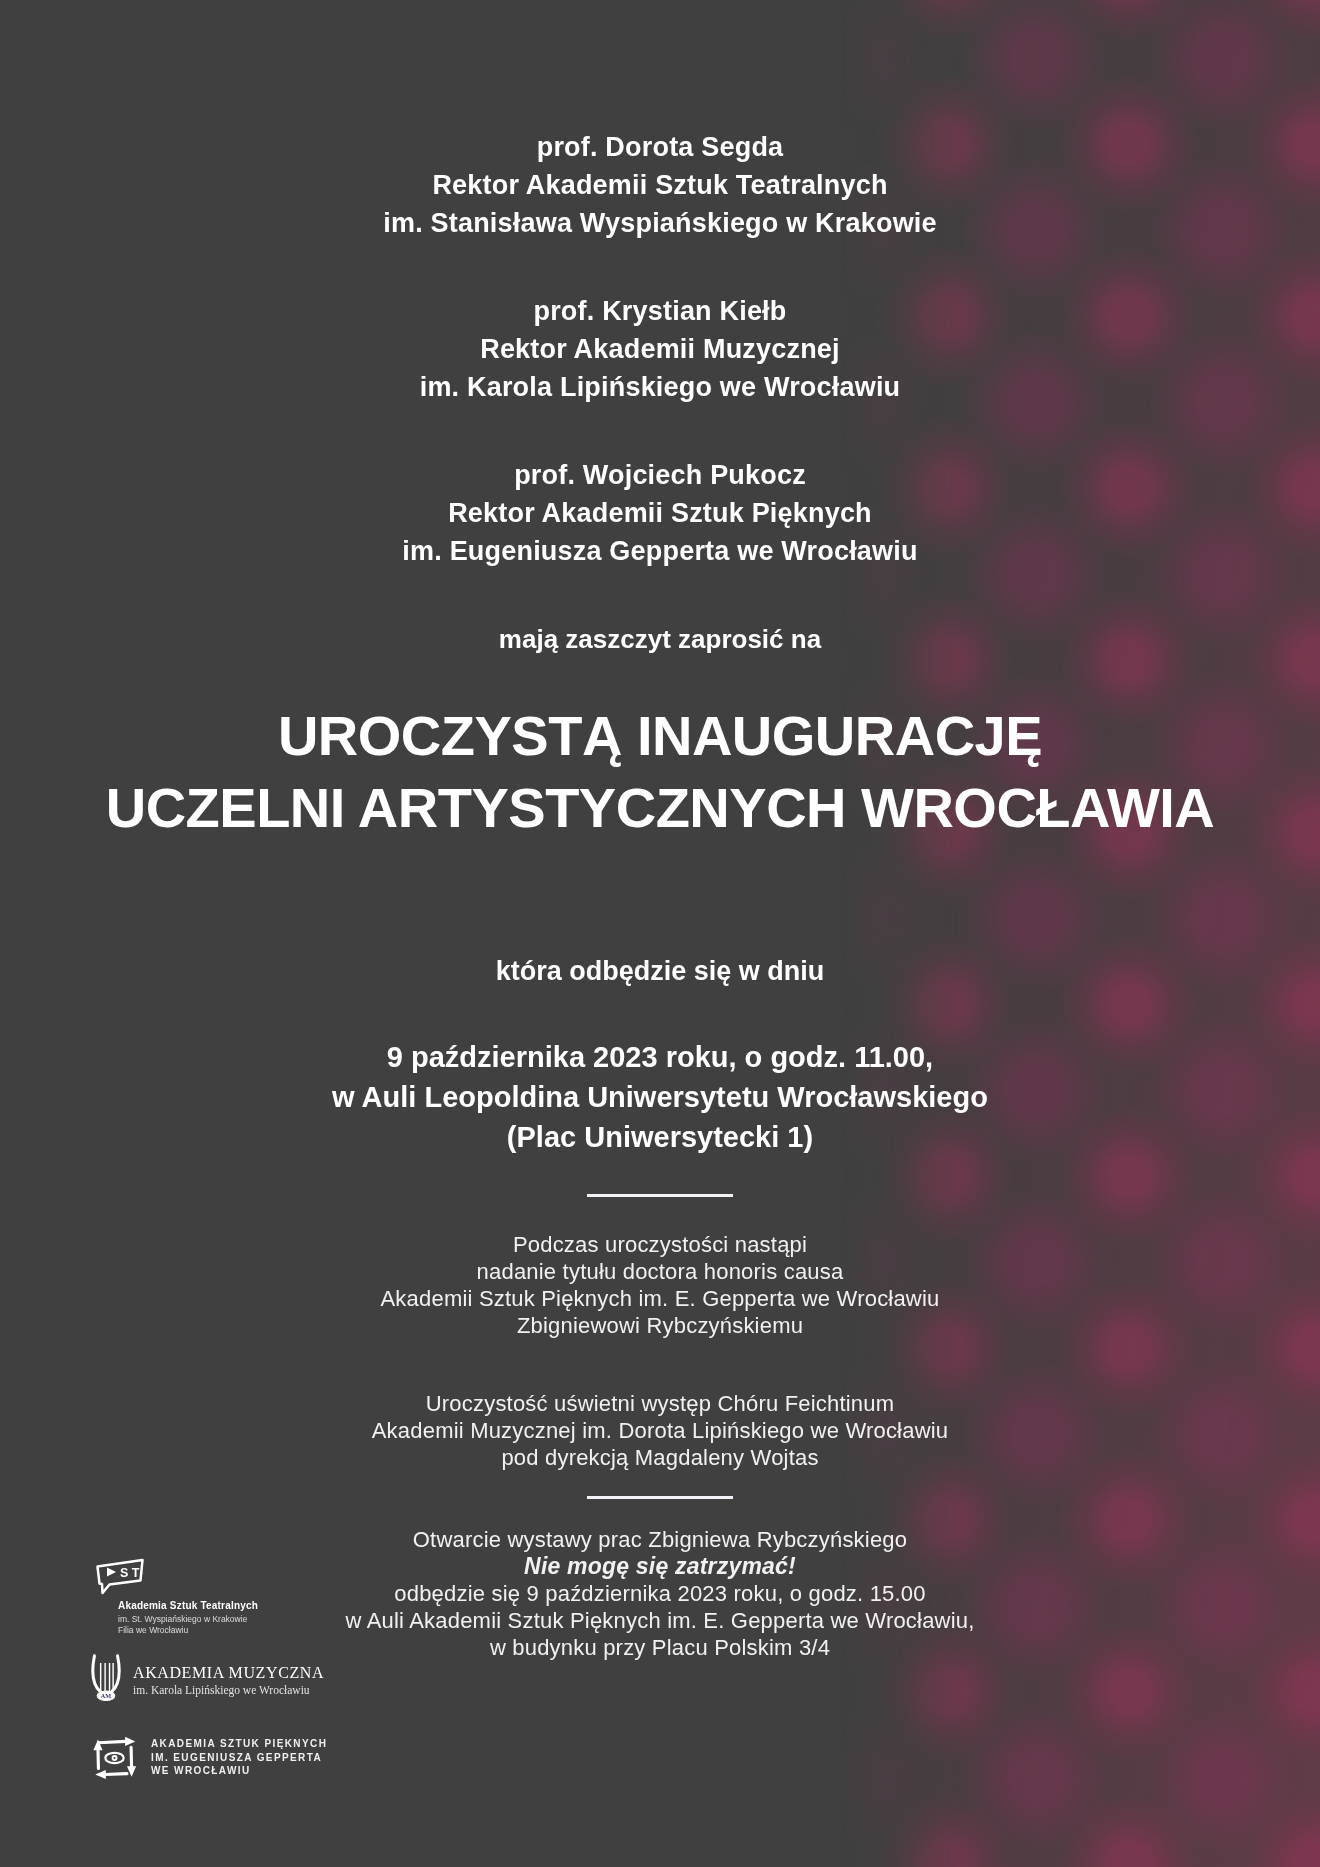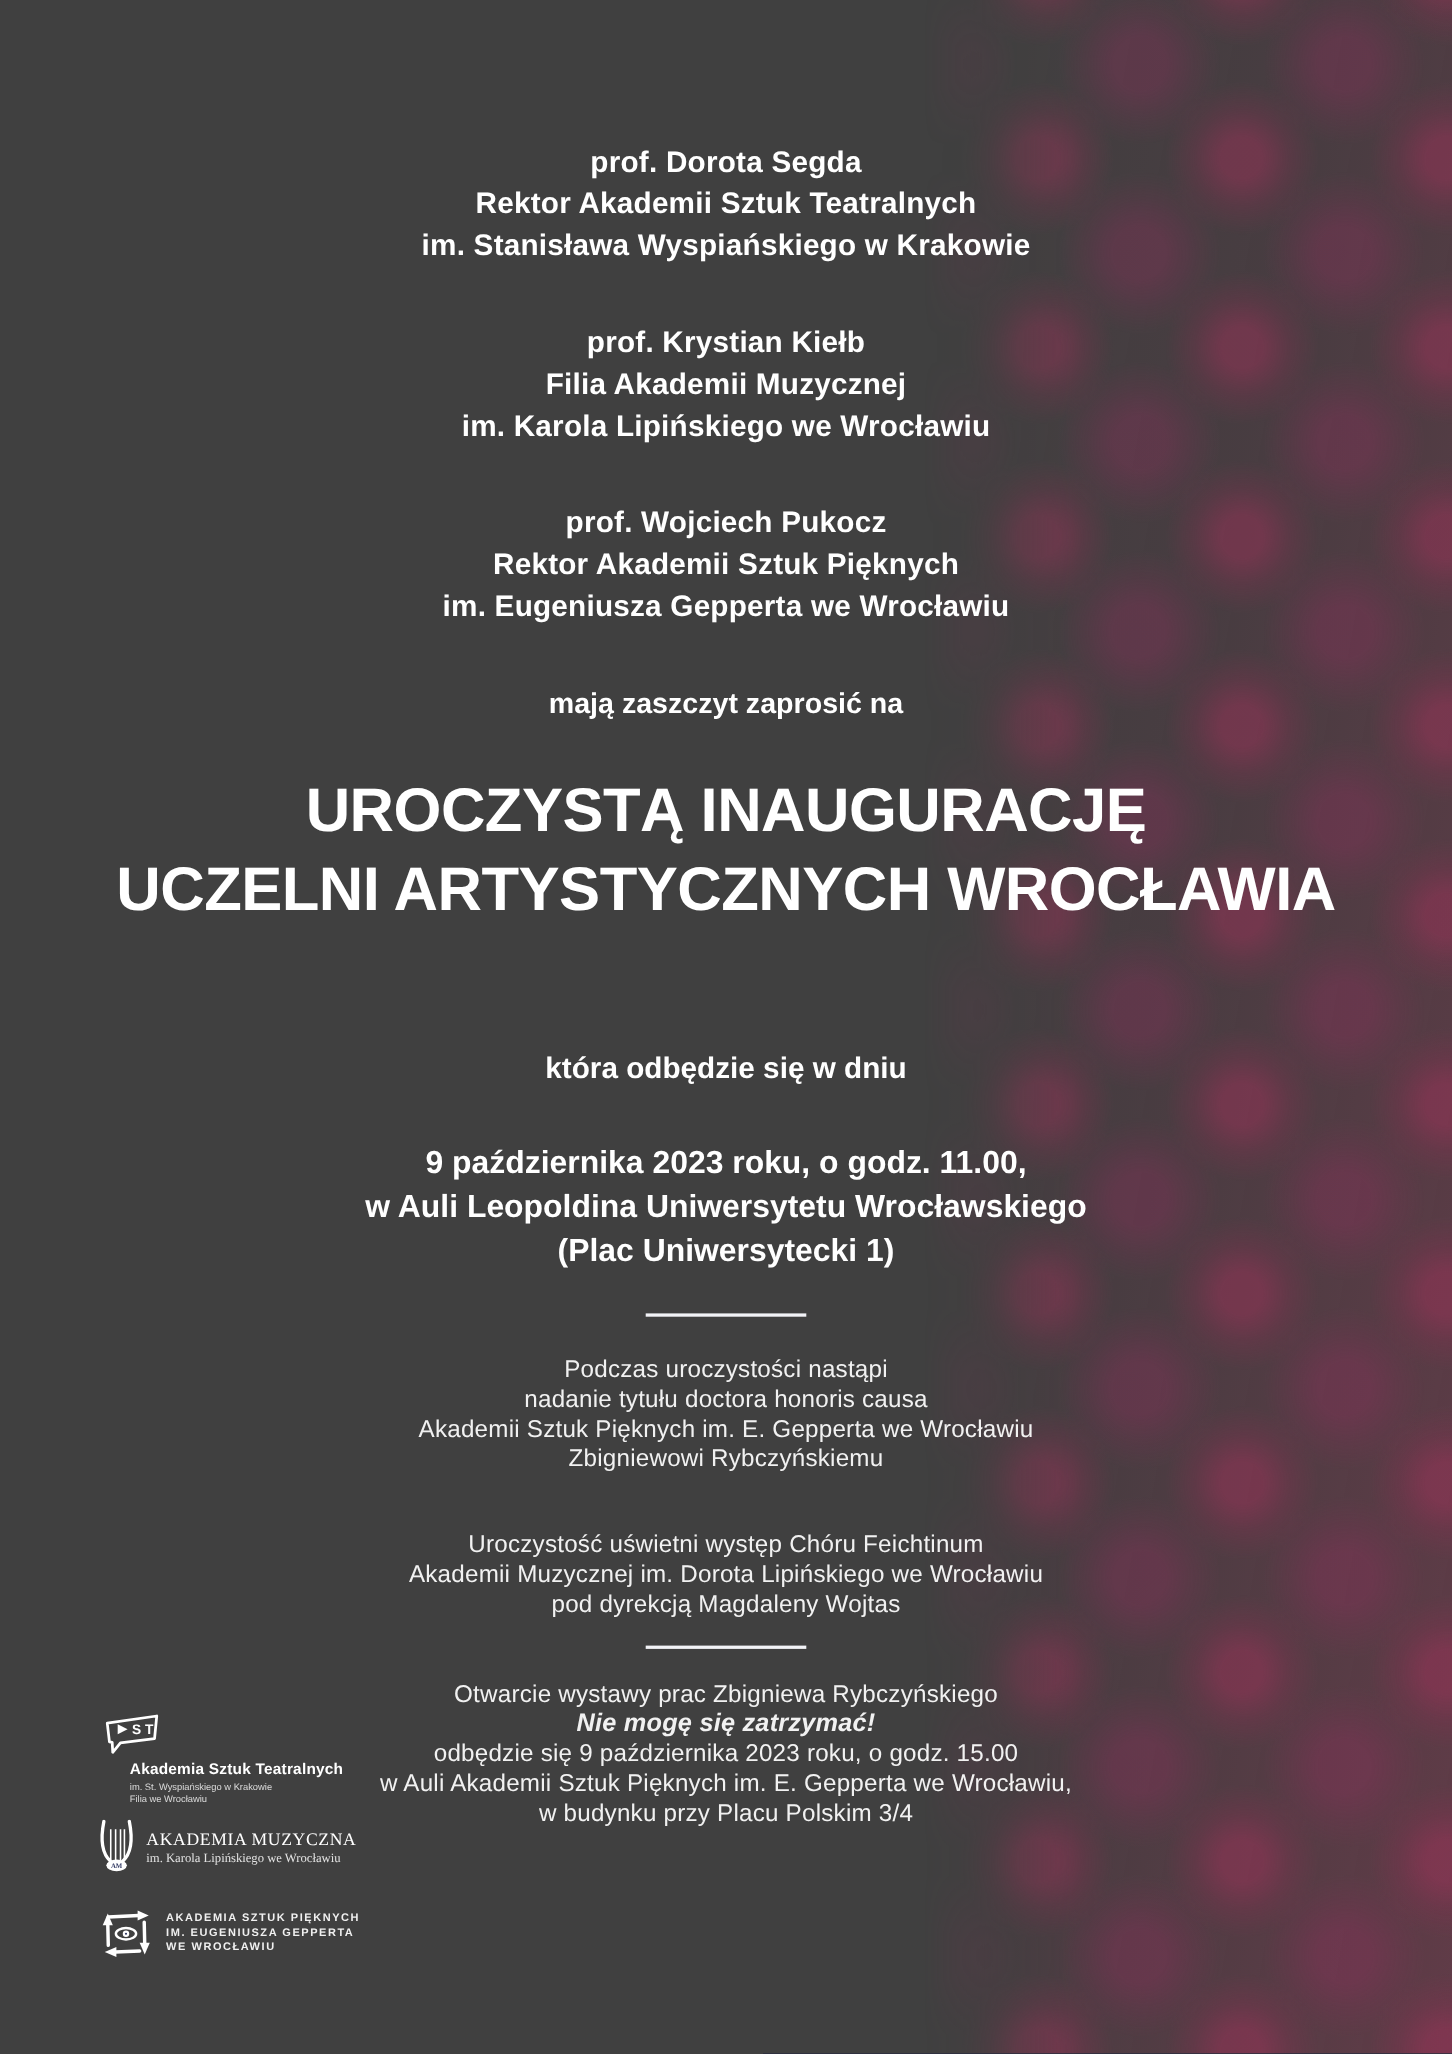--- a/index.html
+++ b/index.html
@@ -32,21 +32,21 @@
   .divider-1{top:1194px;}
   .divider-2{top:1496px;}
   .para{font-size:22px;font-weight:400;line-height:27px;color:rgba(255,255,255,.93);letter-spacing:.2px;}
   .honoris{top:1231px;}
   .choir{top:1390px;}
   .exhibition{top:1526px;}
   .exh-title{font-weight:700;font-style:italic;font-size:23px;}
   
   .logo{position:absolute;text-align:left;}
   .logo-ast{left:95px;top:1558px;}
-  .logo-ast .cap{margin:5px 0 0 23px;font-size:14px;font-weight:700;letter-spacing:.2px;}
+  .logo-ast .cap{margin:5px 0 0 23px;font-size:10px;font-weight:700;letter-spacing:.2px;}
   .logo-ast .sub{margin-left:23px;font-size:8.5px;line-height:11px;color:rgba(255,255,255,.8);margin-top:3px;}
   .logo-am{left:88px;top:1654px;display:flex;align-items:flex-start;gap:9px;}
   .logo-am .cap{font-family:"Liberation Serif",serif;font-size:16px;letter-spacing:.6px;margin-top:10px;}
   .logo-am .sub{font-family:"Liberation Serif",serif;font-size:11.5px;color:rgba(255,255,255,.85);margin-top:2px;}
   .logo-asp{left:92px;top:1734px;display:flex;align-items:center;gap:13px;}
   .logo-asp .ln{font-size:10px;font-weight:700;letter-spacing:1.4px;line-height:13.5px;color:rgba(255,255,255,.92);}
   svg{display:block;}
 </style>
 </head>
 <body>
@@ -55,21 +55,21 @@
   <div class="dot-pattern"></div>
 
   <div class="sec hosts">
     <div class="host-block">
       <div>prof. Dorota Segda</div>
       <div>Rektor Akademii Sztuk Teatralnych</div>
       <div>im. Stanisława Wyspiańskiego w Krakowie</div>
     </div>
     <div class="host-block">
       <div>prof. Krystian Kiełb</div>
-      <div>Filia Akademii Muzycznej</div>
+      <div>Rektor Akademii Muzycznej</div>
       <div>im. Karola Lipińskiego we Wrocławiu</div>
     </div>
     <div class="host-block">
       <div>prof. Wojciech Pukocz</div>
       <div>Rektor Akademii Sztuk Pięknych</div>
       <div>im. Eugeniusza Gepperta we Wrocławiu</div>
     </div>
   </div>
 
   <div class="sec invite">mają zaszczyt zaprosić na</div>

